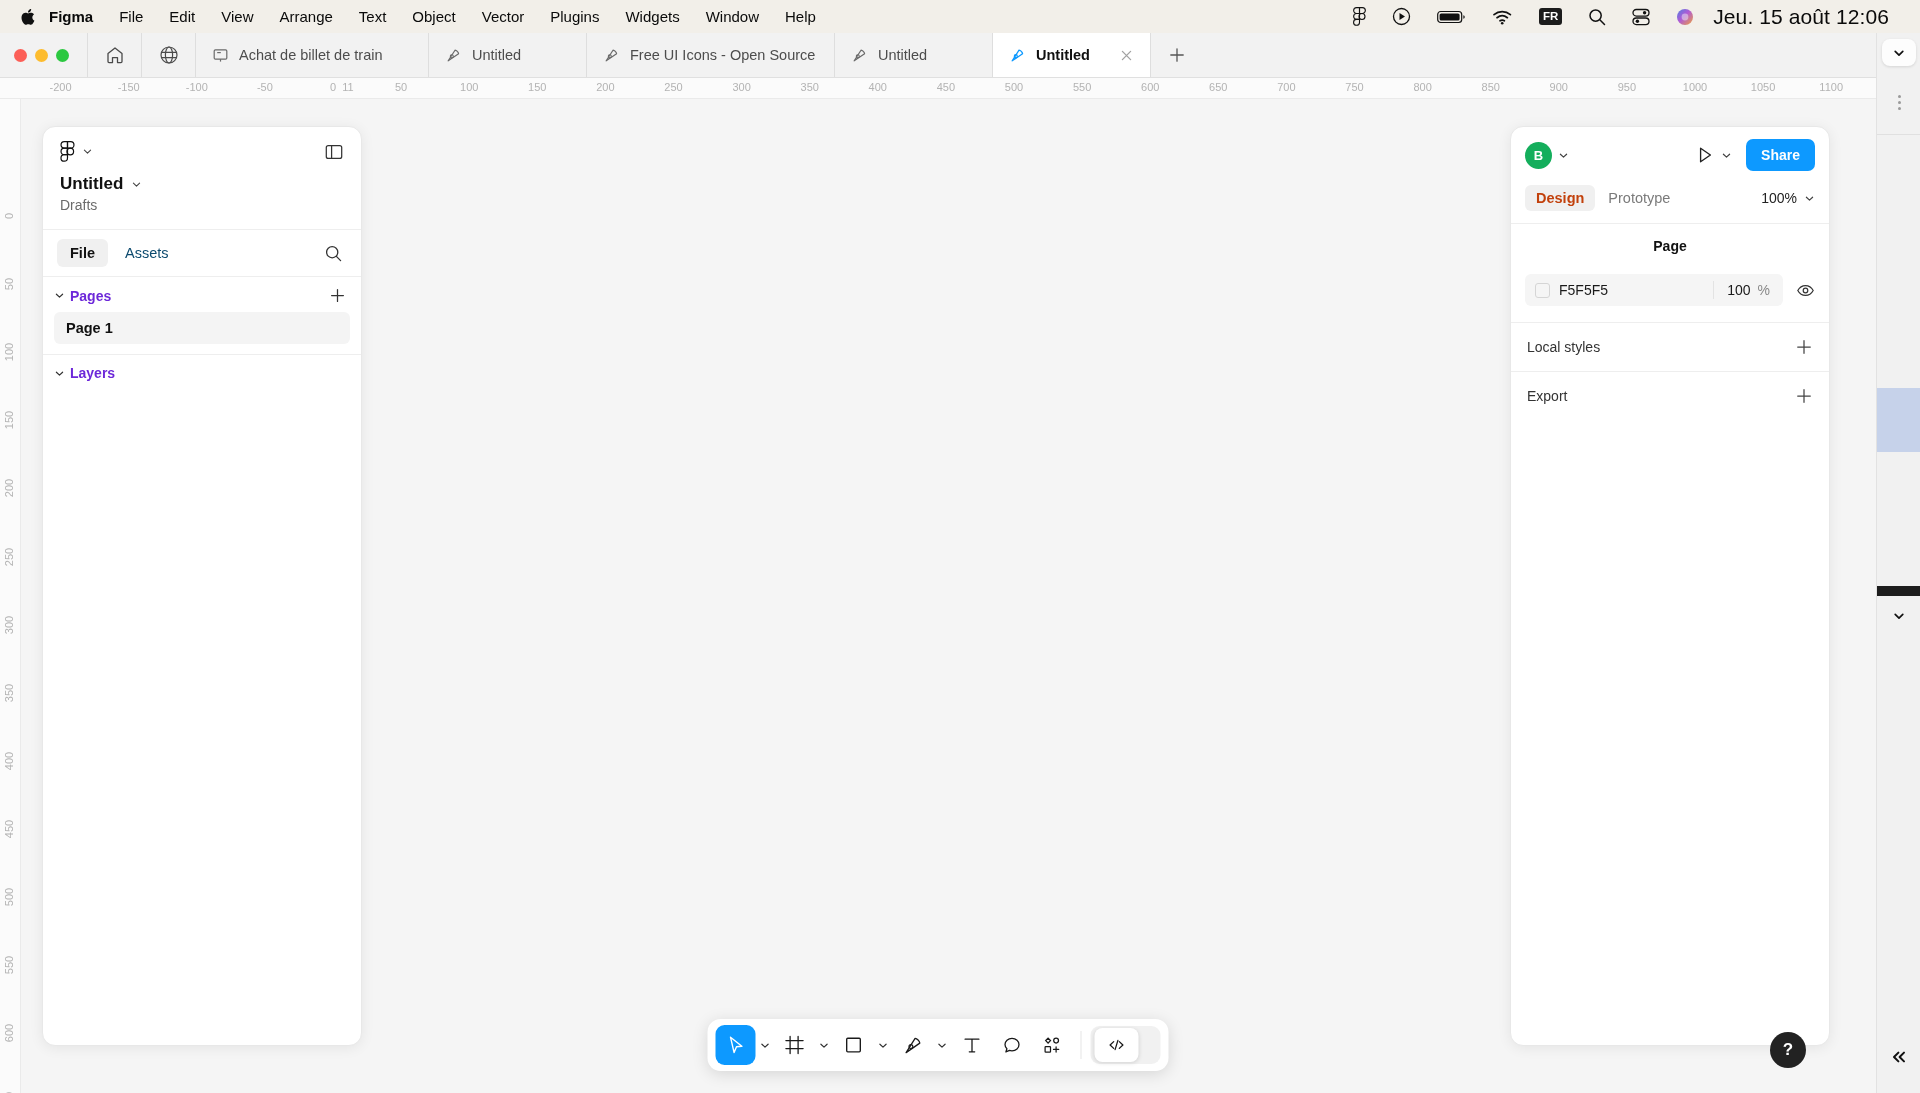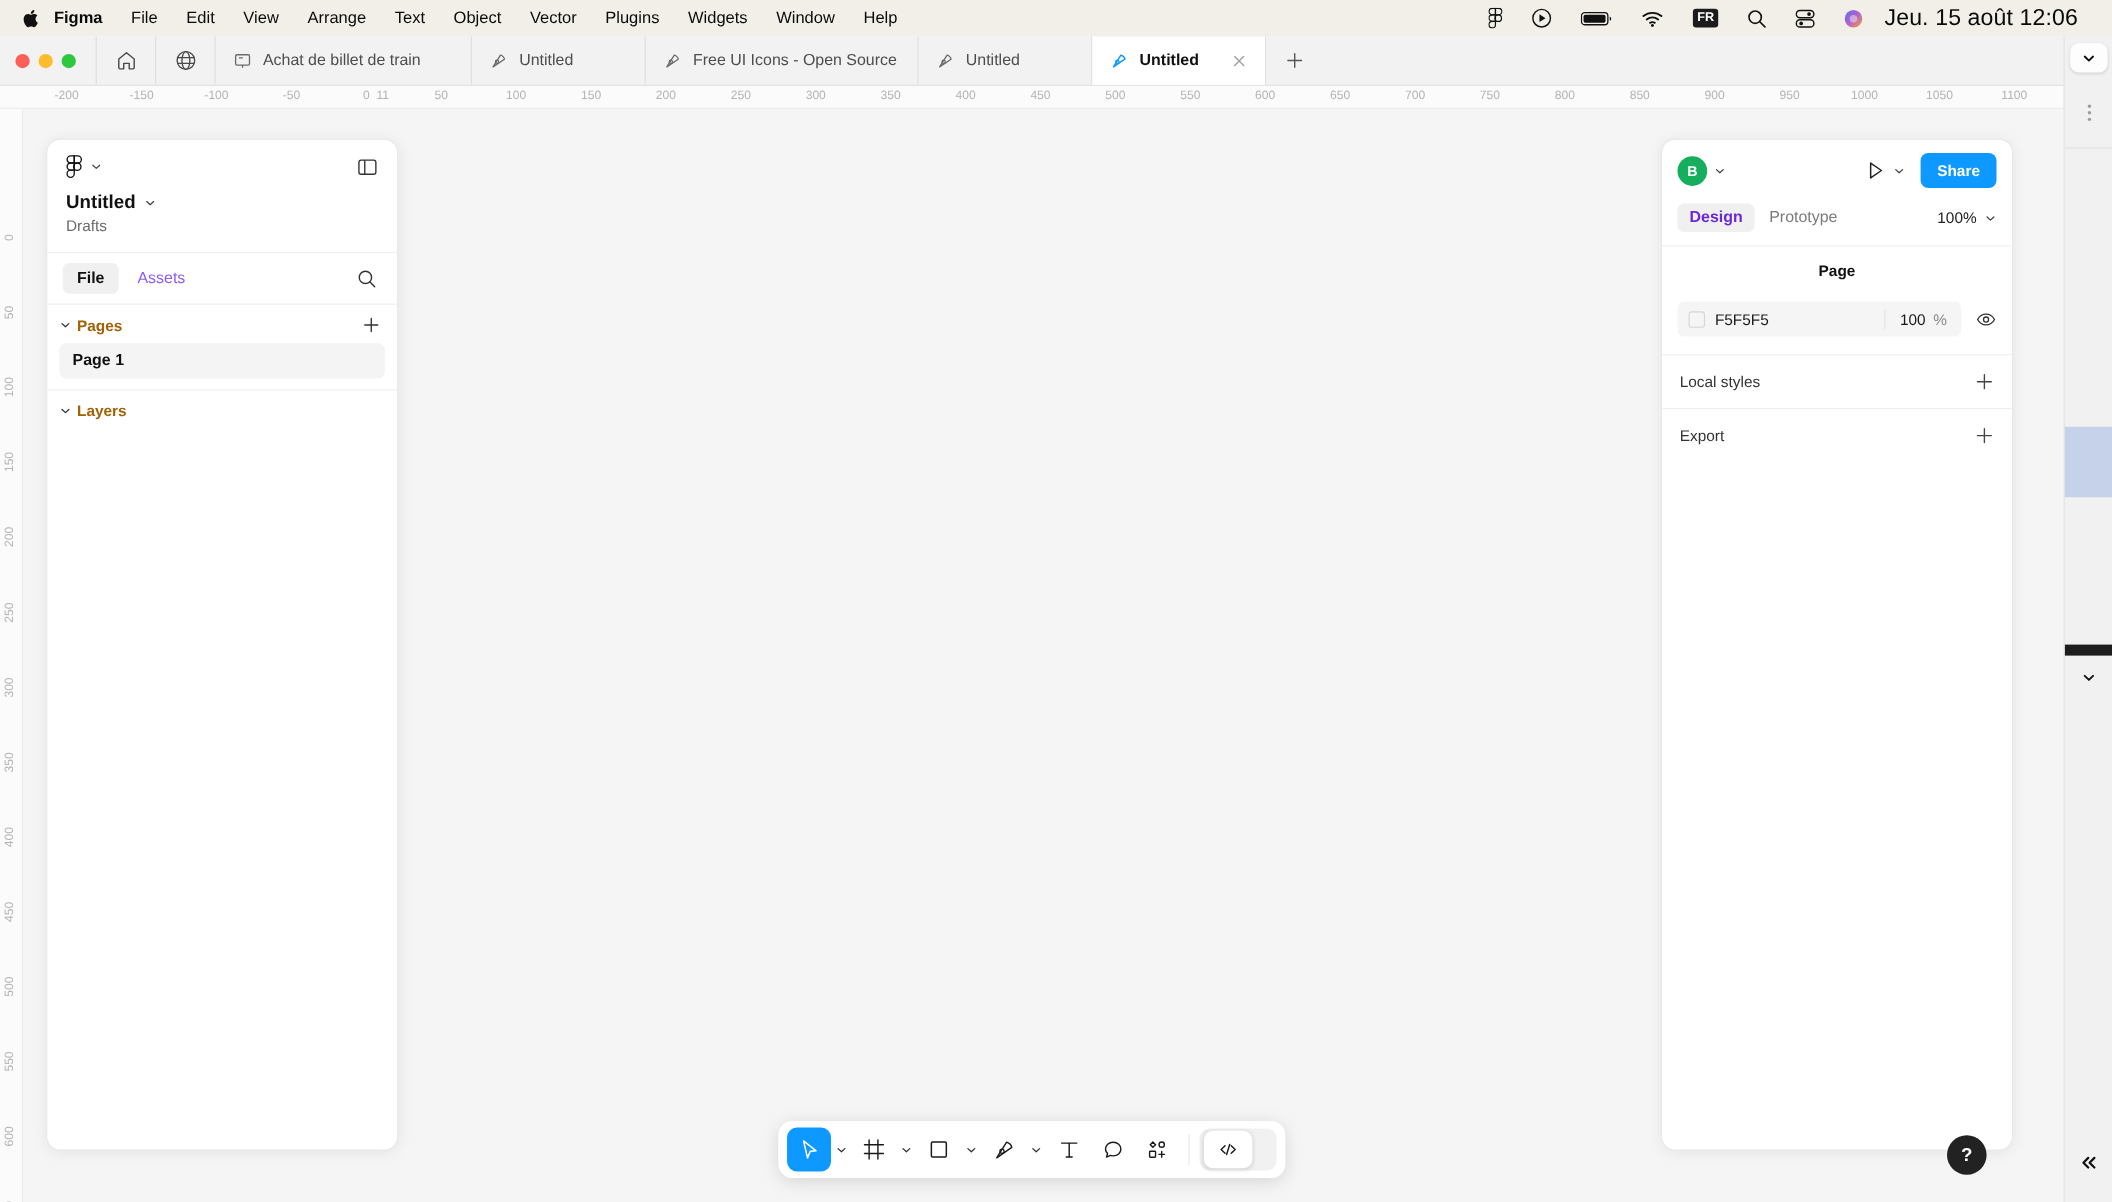--- a/index.html
+++ b/index.html
@@ -147,33 +147,33 @@
   }
   .lp-drafts {
     padding: 3px 17px 16px 17px;
     font-size: 14px; color: #6b6b6b;
   }
   .lp-tabs {
     display: flex; align-items: center; gap: 4px;
     padding: 9px 14px; border-top: 1px solid #eeeeee;
   }
   .lp-tab {
-    font-size: 14.5px; color: #8b5cf6; padding: 6px 13px; border-radius: 6px;
+    font-size: 14.5px; color: #0c4a6e; padding: 6px 13px; border-radius: 6px;
   }
   .lp-tab.sel { background: #f0f0f0; color: #111; font-weight: bold; }
   .lp-search { margin-left: auto; display: flex; align-items: center; padding-right: 4px;}
   .lp-section {
     display: flex; align-items: center;
     padding: 10px 15px 8px 11px;
     border-top: 1px solid #eeeeee;
   }
   .caret {
     display: inline-block; margin-right: 5px; color: #3a3a3a;
   }
-  .sec-title { font-size: 14px; font-weight: bold; color: #a16207; }
+  .sec-title { font-size: 14px; font-weight: bold; color: #6d28d9; }
   .sec-plus { margin-left: auto; color: #333; }
   .page-item {
     margin: 0 11px 10px 11px;
     background: #f4f4f4; border-radius: 6px;
     padding: 8px 12px; font-size: 14.5px; font-weight: bold; color: #111;
   }
   .lp-section.layers { border-top: 1px solid #eeeeee; }
 
   
   #rightpanel {
@@ -200,21 +200,21 @@
   .share-btn {
     background: #0d99ff; color: #fff; font-size: 14px; font-weight: bold;
     border-radius: 7px; padding: 8px 15px; margin-left: 8px;
   }
   .rp-tabs {
     display: flex; align-items: center; gap: 2px;
     padding: 4px 14px 12px 14px;
     border-bottom: 1px solid #eeeeee;
   }
   .rp-tab { font-size: 14.5px; color: #7a7a7a; padding: 5px 11px; border-radius: 6px; }
-  .rp-tab.sel { background: #f0f0f0; color: #6d28d9; font-weight: bold; text-align: right; }
+  .rp-tab.sel { background: #f0f0f0; color: #c2410c; font-weight: bold; text-align: right; }
   .zoomlvl {
     margin-left: auto; display: flex; align-items: center; gap: 7px;
     font-size: 14px; color: #222;
   }
   .rp-pagesec { padding: 14px 16px 8px 16px; text-align: center; }
   .rp-pagelabel { font-size: 14px; font-weight: bold; color: #111; }
   .fillrow {
     display: flex; align-items: center;
     margin: 12px 14px 16px 14px;
   }

